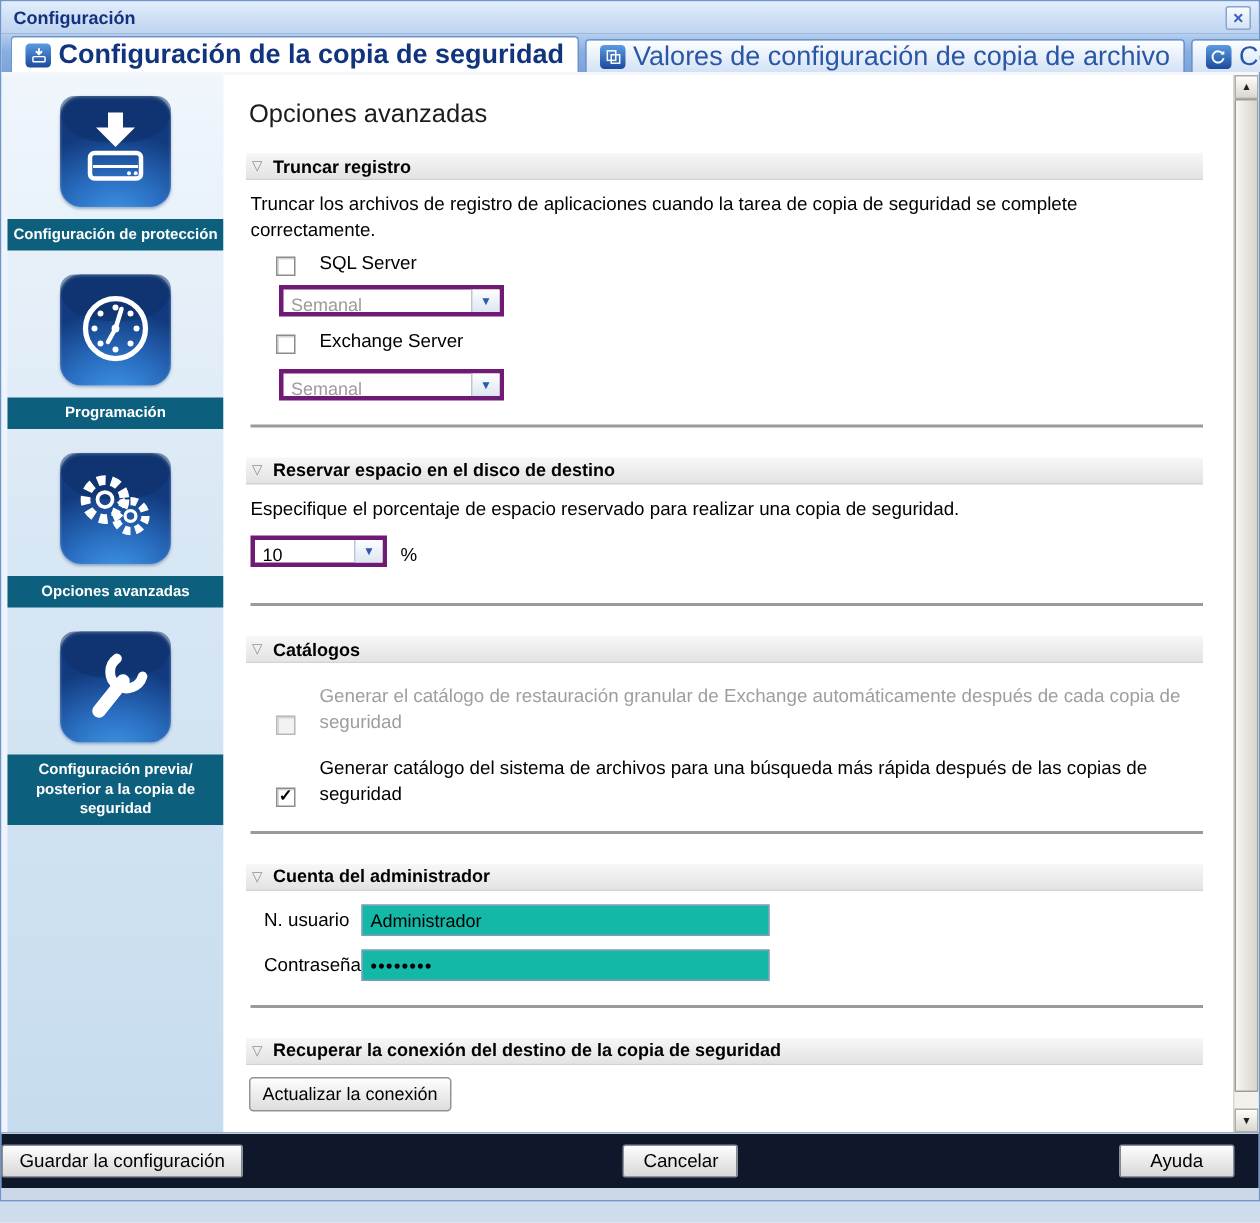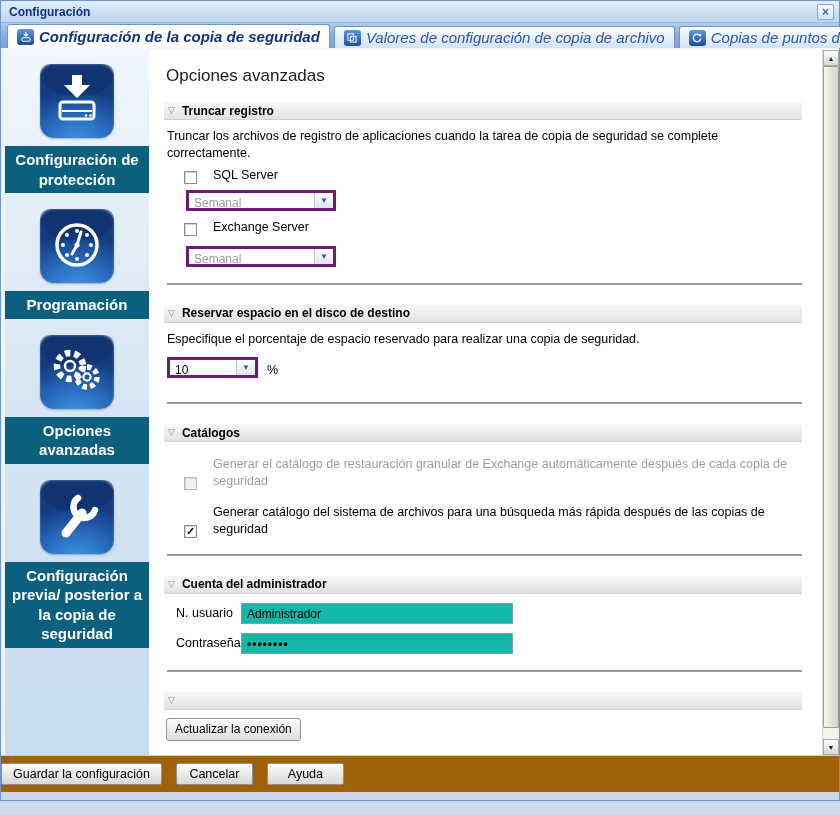--- a/index.html
+++ b/index.html
@@ -16,40 +16,40 @@
   .close-btn { position:absolute; right:5px; top:3px; width:17px; height:16px;
     border:1px solid #8aa6cf; border-radius:2px; background:linear-gradient(#f8fbff,#d6e3f4);
     color:#3a63bd; font-weight:bold; font-size:12px; line-height:14px; text-align:center; cursor:default; }
 
   
   .tabstrip { height:27px; flex:0 0 27px; display:flex; align-items:flex-end; gap:4px;
     padding:0 6px; background:linear-gradient(180deg,#b3cdf0 0%,#89afe0 45%,#7aa4da 100%);
     border-bottom:2px solid #f4f8fd; }
   .tab { height:22px; display:flex; align-items:center; gap:5px; padding:0 9px;
     border:1px solid #6d95c8; border-bottom:none; border-radius:3px 3px 0 0;
-    background:linear-gradient(180deg,#fdfeff,#d3e2f5); font-size:15px; color:#2a56a8;
-    white-space:nowrap; cursor:default;font-style:italic; }
+    background:linear-gradient(180deg,#fdfeff,#d3e2f5); font-size:18px; color:#2a56a8;
+    white-space:nowrap; cursor:default; }
   .tab.active { background:#fff; height:24px; font-weight:bold; color:#10357e; }
   .tab-icon { width:17px; height:16px; border-radius:3px; flex:0 0 17px;
     background:linear-gradient(180deg,#5a9be0,#1c4a9e); display:flex; align-items:center; justify-content:center; }
   .tab-icon svg { display:block; }
 
   
   .content-row { flex:1 1 auto; display:flex; overflow:hidden; background:#eef4fb; padding-left:4px; }
 
   
   .sidebar { width:144px; flex:0 0 144px; background:linear-gradient(180deg,#f0f6fc 0%,#d8e7f4 45%,#c6dcee 100%); }
   .side-item { display:flex; flex-direction:column; align-items:center; }
   .big-icon { width:74px; height:74px; border-radius:14px; margin:14px 0 8px; position:relative;
     background:radial-gradient(95% 75% at 50% 108%, #3f95e2 0%, #2a6fc2 45%, #123a7e 100%);
     box-shadow:inset 0 1px 2px rgba(255,255,255,.45), 0 1px 2px rgba(20,50,100,.35); }
   .big-icon::before { content:""; position:absolute; left:0; top:0; width:100%; height:42%;
     background:#0b2d63; opacity:.5; border-radius:14px 14px 60% 60% / 14px 14px 100% 100%; }
   .big-icon svg { position:relative; display:block; }
-  .side-label { width:100%; background:#0d5f7e; color:#fff; font-weight:bold; font-size:15px;
+  .side-label { width:100%; background:#0d5f7e; color:#fff; font-weight:bold; font-size:10px;
     text-align:center; line-height:1.3; padding:4px 3px; margin-bottom:2px; }
 
   
   .main { flex:1 1 auto; background:#fff; padding:14px 20px 0 15px; overflow:hidden; }
   .heading { font-size:17px; color:#1c1c1c; margin:2px 0 16px 2px; }
   .secbar { display:flex; align-items:center; gap:7px; height:18px; padding:0 4px; margin-top:2px;
     background:linear-gradient(180deg,#f7f7f7,#e3e3e3); border-bottom:1px solid #d2d2d2; }
   .sec-tri { font-size:9px; color:#8f8f8f; line-height:1; }
   .sec-title { font-size:12px; font-weight:bold; color:#000; }
   .para { font-size:12.5px; color:#000; line-height:1.32; margin:8px 0 6px 3px; max-width:620px; }
@@ -88,22 +88,22 @@
   
   .scrollbar { width:17px; flex:0 0 17px; background:#f2f1ec; border-left:1px solid #d8d8d2;
     display:flex; flex-direction:column; }
   .scroll-btn { height:16px; flex:0 0 16px; border:1px solid #aeaca4;
     background:linear-gradient(180deg,#fdfdfc,#d9d7cf); font-size:7px; color:#222;
     display:flex; align-items:center; justify-content:center; }
   .scroll-thumb { flex:1 1 auto; margin:0 0 11px 0; border:1px solid #9e9c94; border-radius:1px;
     background:linear-gradient(90deg,#f7f6f2,#d6d4cc); }
 
   
-  .footer { height:37px; flex:0 0 37px; background:#a16207; border-top:1px solid #bdd0e8;
-    display:flex; align-items:center; justify-content:flex-start; gap:14px; padding-right:16px; }
+  .footer { height:37px; flex:0 0 37px; background:#0f172a; border-top:1px solid #bdd0e8;
+    display:flex; align-items:center; justify-content:space-between; gap:14px; padding-right:16px; }
   .btn { height:22px; min-width:77px; padding:0 11px; border:1px solid #8b9097; border-radius:2px;
     background:linear-gradient(180deg,#fefefe 0%,#ececec 45%,#d8d8d8 100%);
     font-size:12.5px; color:#000; display:flex; align-items:center; justify-content:center; cursor:default; }
   .bottombar { height:8px; flex:0 0 8px; background:#ccd8e8; }
 </style>
 </head>
 <body>
 
 <div class="window">
 
@@ -285,20 +285,21 @@
       <div class="field-row">
         <span class="field-label">Contraseña</span>
         <div class="text-input pw">••••••••</div>
       </div>
 
       <hr class="sep">
 
       
       <div class="secbar">
         <span class="sec-tri">▽</span>
+        <span class="sec-title">Recuperar la conexión del destino de la copia de seguridad</span>
       </div>
       <div class="small-btn">Actualizar la conexión</div>
       
       
     </div>
 
     <div class="scrollbar">
       <div class="scroll-btn">▲</div>
       <div class="scroll-thumb"></div>
       <div class="scroll-btn">▼</div>

